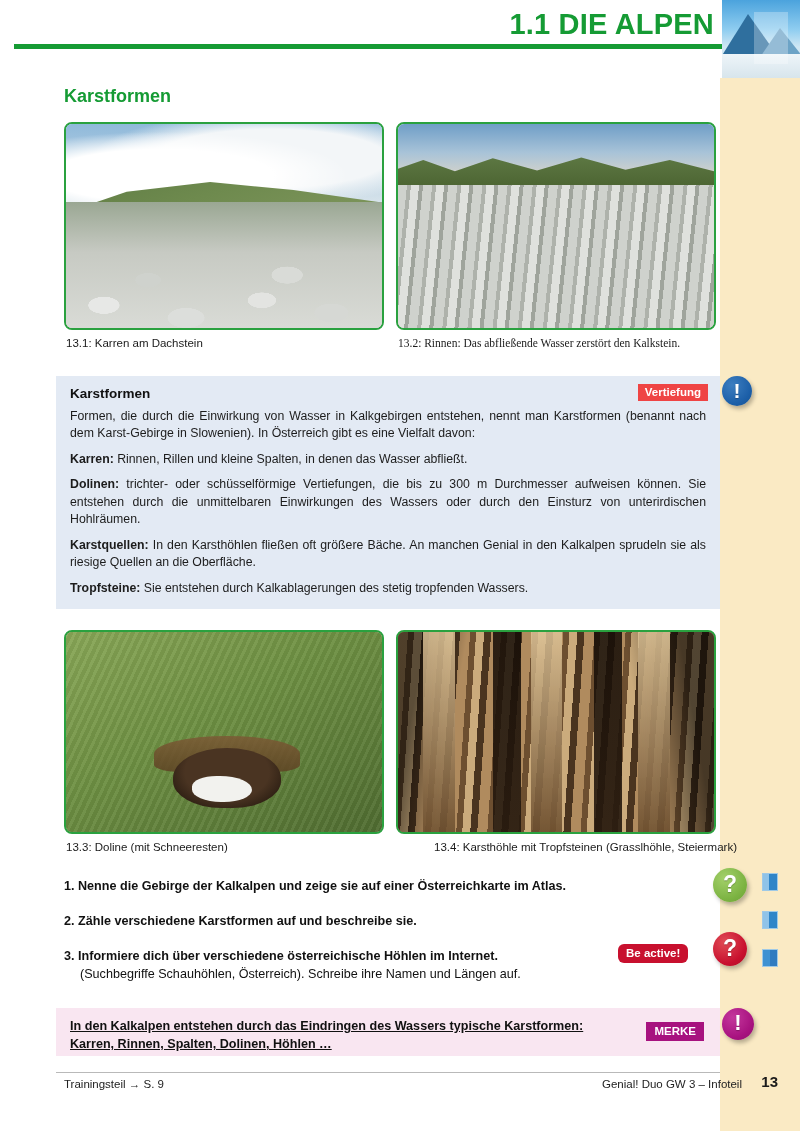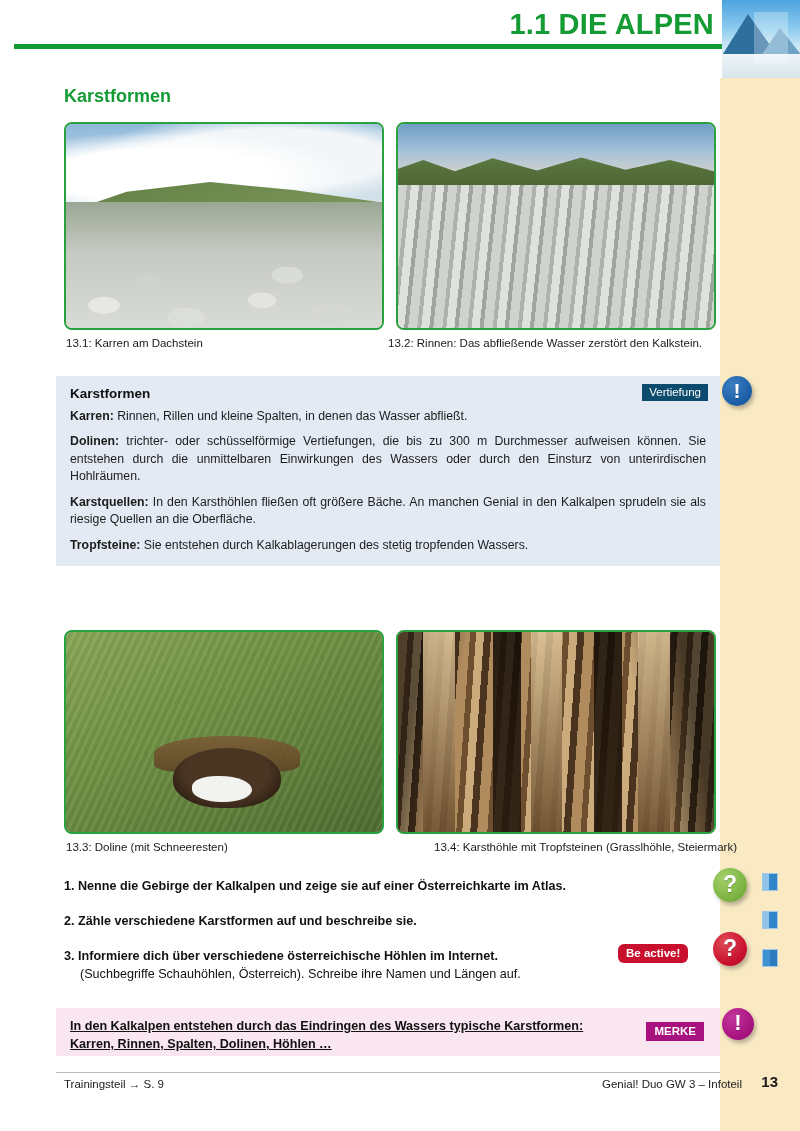--- a/index.html
+++ b/index.html
@@ -130,35 +130,35 @@
     filter: blur(.4px); }
   .cave .dark { position:absolute; top:0; width:9%; height:100%;
     background: linear-gradient(180deg, rgba(20,12,6,.85), rgba(38,25,14,.9)); }
 
   
   .caption {
     position: absolute; font-size: 11.5px; color: #1a1a1a;
     line-height: 1.35; font-family: "Liberation Sans", sans-serif;
   }
   .cap-1 { left: 66px; top: 258px; width: 316px; }
-  .cap-2 { left: 388px; top: 258px; width: 320px; }
+  .cap-2 { left: 398px; top: 258px; width: 320px; font-family: Liberation Serif, serif; }
   .cap-3 { left: 66px; top: 762px; width: 316px; }
   .cap-4 { left: 410px; top: 762px; width: 320px; margin-left: 24px; }
 
   
   .infobox {
     position: absolute; left: 56px; top: 298px; width: 664px;
     background: #e3eaf4; padding: 10px 14px 12px 14px;
   }
   .ib-head {
     font-size: 13.5px; font-weight: bold; color: #111; margin-bottom: 7px;
   }
   .ib-badge {
     position: absolute; right: 12px; top: 8px;
-    background: #0c4a6e; color: #fff; font-size: 11.5px; font-weight: normal;
+    background: #ef4444; color: #fff; font-size: 11.5px; font-weight: bold;
     padding: 2px 7px 3px 7px;
   }
   .ib-p {
     font-size: 12.3px; color: #1c1c1c; line-height: 1.42;
     margin-bottom: 8px; text-align: justify;
   }
   .ib-p b { font-weight: bold; }
   .ib-p:last-child { margin-bottom: 0; }
 
   
@@ -279,20 +279,21 @@
       </div>
     </div>
 
     <div class="caption cap-1">13.1: Karren am Dachstein</div>
     <div class="caption cap-2">13.2: Rinnen: Das abfließende Wasser zerstört den Kalkstein.</div>
 
     <div class="infobox">
       <div class="ib-head">Karstformen</div>
       <div class="ib-badge">Vertiefung</div>
 
+      <p class="ib-p"><span>Formen, die durch die Einwirkung von Wasser in Kalkgebirgen entstehen, nennt man Karstformen (benannt nach dem Karst-Gebirge in Slowenien). In Österreich gibt es eine Vielfalt davon:</span></p>
       <p class="ib-p"><b>Karren:</b><span> Rinnen, Rillen und kleine Spalten, in denen das Wasser abfließt.</span></p>
       <p class="ib-p"><b>Dolinen:</b><span> trichter- oder schüsselförmige Vertiefungen, die bis zu 300 m Durchmesser aufweisen können. Sie entstehen durch die unmittelbaren Einwirkungen des Wassers oder durch den Einsturz von unterirdischen Hohlräumen.</span></p>
       <p class="ib-p"><b>Karstquellen:</b><span> In den Karsthöhlen fließen oft größere Bäche. An manchen Genial in den Kalkalpen sprudeln sie als riesige Quellen an die Oberfläche.</span></p>
       <p class="ib-p"><b>Tropfsteine:</b><span> Sie entstehen durch Kalkablagerungen des stetig tropfenden Wassers.</span></p>
     </div>
 
     <div class="photo photo-3">
       <div class="doline">
         <div class="slope"></div>
         <div class="grass"></div>

